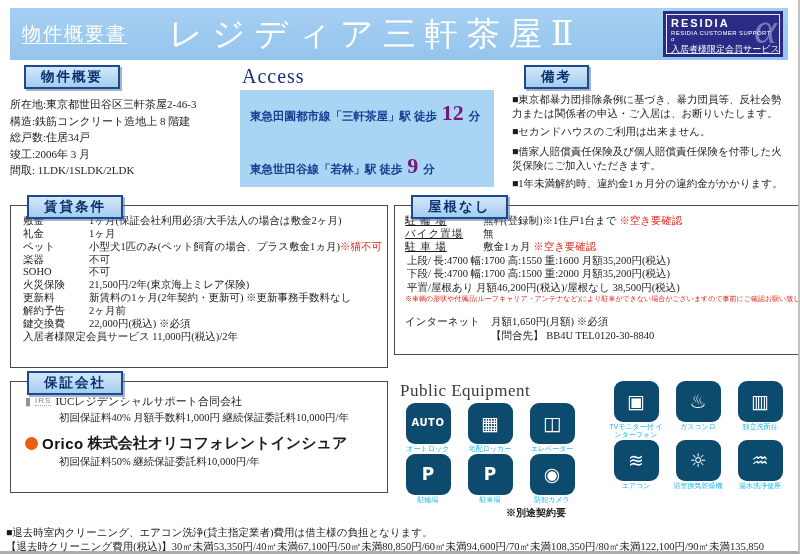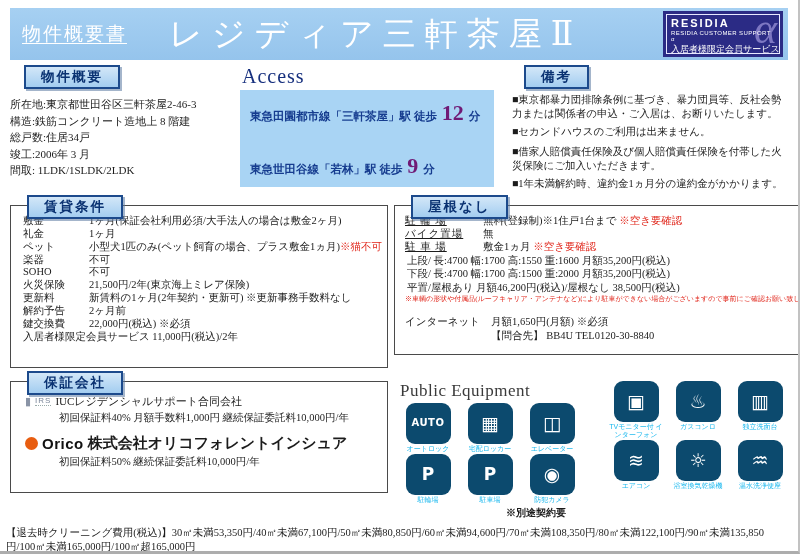--- a/index.html
+++ b/index.html
@@ -329,16 +329,17 @@
                 <span>♒</span>
               </div>
               <div class="elabel">温水洗浄便座</div>
             </div>
         </div>
       </div>
     </section>
   </div>
 
   <footer class="footnotes">
+    <div>■退去時室内クリーニング、エアコン洗浄(貸主指定業者)費用は借主様の負担となります。</div>
     <div>【退去時クリーニング費用(税込)】30㎡未満53,350円/40㎡未満67,100円/50㎡未満80,850円/60㎡未満94,600円/70㎡未満108,350円/80㎡未満122,100円/90㎡未満135,850円/100㎡未満165,000円/100㎡超165,000円</div>
 
   </footer>
 </div>
 
 </body></html>

